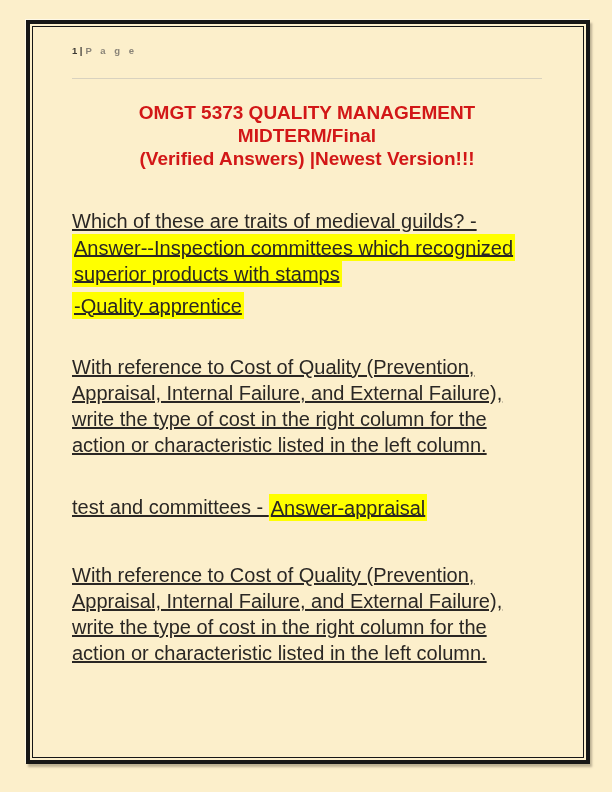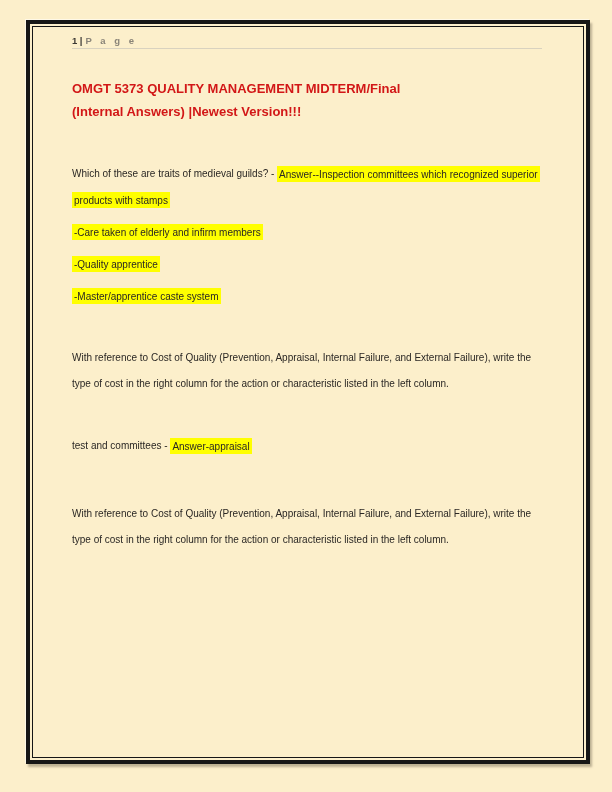--- a/index.html
+++ b/index.html
@@ -26,51 +26,53 @@
     border: 4px solid var(--border-black);
     box-shadow:
       inset 0 0 0 2px var(--bg),
       inset 0 0 0 3px var(--border-black),
       2px 3px 2px rgba(125, 115, 92, 0.5),
       -1px -1px 0 rgba(255, 255, 255, 0.55);
     background: var(--bg);
     padding: 0 44px 0 42px;
   }
   .doc-header {
-    margin-top: 11px;
-    padding-bottom: 2px;
+    margin-top: 21px;
+    padding-bottom: 22px;
     border-bottom: 1px solid var(--rule-grey);
     font-size: 9.5px;
     color: var(--header-grey);
   }
   .doc-header .page-num {
     font-weight: bold;
     color: #3b3833;
     letter-spacing: 0.5px;
   }
   .doc-header .sep {
     color: #3b3833;
     font-weight: bold;
     margin: 0 3px 0 2px;
   }
   .doc-header .page-word {
     letter-spacing: 3px;
     font-weight: 600;
   }
   .doc-title {
-    margin-top: 28px;
+    margin-top: 22px;
+    text-align: center;
     color: var(--title-red);
     font-weight: bold;
-    font-size: 13px;
+    font-size: 19px;
     line-height: 23px;
   }
   .doc-body {
     color: var(--ink);
-    font-size: 10px;
+    font-size: 20px;
     line-height: 26px;
+    text-decoration: underline;
   }
   .para { margin-top: 6px; }
   .para.first { margin-top: 38px; }
   .para.gap-lg { margin-top: 36px; }
   .para.gap-xl { margin-top: 42px; }
   .hl {
     background: var(--hl-yellow);
     padding: 2.5px 2px;
     box-decoration-break: clone;
     -webkit-box-decoration-break: clone;
@@ -80,32 +82,30 @@
 <body>
 
 <div class="page-frame">
 
   <div class="doc-header">
     <span class="page-num">1</span><span class="sep">|</span><span class="page-word">P a g e</span>
   </div>
 
   <div class="doc-title">
     <div>OMGT 5373 QUALITY MANAGEMENT MIDTERM/Final</div>
-    <div>(Internal Answers) |Newest Version!!!</div>
+    <div>(Verified Answers) |Newest Version!!!</div>
   </div>
 
   <div class="doc-body">
 
     <p class="para first"><span>Which of these are traits of medieval guilds? - </span><span class="hl">Answer--Inspection committees which recognized superior products with stamps</span></p>
 
-    <p class="para"><span class="hl">-Care taken of elderly and infirm members</span></p>
 
     <p class="para"><span class="hl">-Quality apprentice</span></p>
 
-    <p class="para"><span class="hl">-Master/apprentice caste system</span></p>
 
     <p class="para gap-lg">With reference to Cost of Quality (Prevention, Appraisal, Internal Failure, and External Failure), write the type of cost in the right column for the action or characteristic listed in the left column.</p>
 
     <p class="para gap-lg"><span>test and committees - </span><span class="hl">Answer-appraisal</span></p>
 
     <p class="para gap-xl">With reference to Cost of Quality (Prevention, Appraisal, Internal Failure, and External Failure), write the type of cost in the right column for the action or characteristic listed in the left column.</p>
 
   </div>
 
 </div>

